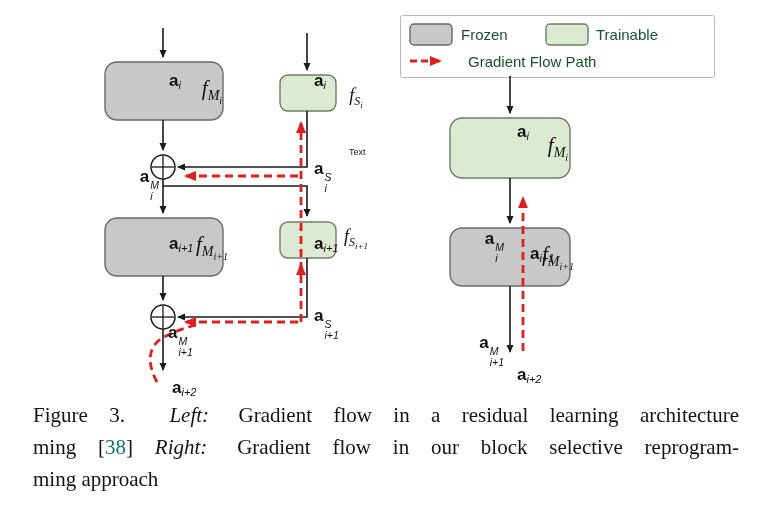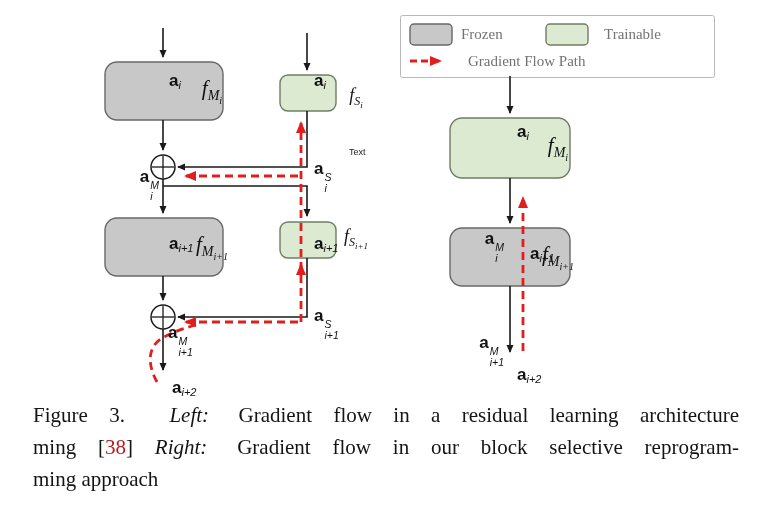--- a/index.html
+++ b/index.html
@@ -21,31 +21,31 @@
   .boxlbl{position:absolute;display:flex;align-items:center;justify-content:center;margin-left:48px;}
   .fvar{font-style:italic;font-size:21px;font-family:"Liberation Serif",serif;}
   .fsub{font-style:italic;font-size:14px;vertical-align:-5px;}
   .fsubsub{font-style:italic;font-size:10px;vertical-align:-9px;}
   .smallbox .fvar{font-size:18px;}
   .smallbox .fsub{font-size:12px;vertical-align:-4px;}
   .smallbox .fsubsub{font-size:9px;vertical-align:-7px;}
 
   .tiny{position:absolute;font-family:"Liberation Sans",sans-serif;font-size:9px;color:#222;margin-left:42px;}
 
-  .leg{position:absolute;font-family:Liberation Serif, serif;font-size:15px;color:#737373;
+  .leg{position:absolute;font-family:Liberation Sans, sans-serif;font-size:15px;color:#14532d;
        line-height:21px;white-space:nowrap;}
 
   
   .caption{position:absolute;left:33px;top:400px;width:706px;
            font-family:"Liberation Serif",serif;font-size:21px;color:#141414;line-height:1.52;}
   .cap-line{text-align:justify;text-align-last:justify;}
   .cap-last{text-align-last:left;}
   .cap-fig{margin-right:23px;}
   .cap-italic{font-style:italic;margin-right:8px;}
-  .ref{color:#b91c1c;}
+  .ref{color:#0f766e;}
 </style>
 </head>
 <body>
 
 <div class="page">
 
   <div class="diagram">
 
     <svg width="769" height="398" viewBox="0 0 769 398">
       <defs>
@@ -99,21 +99,21 @@
 
       <path d="M157 382 C146 362 148 344 166 336 C176 331 185 328 196 325" fill="none" stroke-width="2.8" stroke-dasharray="8 5" stroke="#e11d1d"></path>
       <path d="M298 322 L186 322" fill="none" stroke-width="2.8" stroke-dasharray="8 5" marker-end="url(#red)" stroke="#e11d1d"></path>
       <path d="M301 322 L301 123" fill="none" stroke-width="2.8" stroke-dasharray="8 5" marker-end="url(#red)" stroke="#e11d1d"></path>
       <path d="M301 273 L301 265" fill="none" stroke-width="2.8" marker-end="url(#red)" stroke="#e11d1d"></path>
       <path d="M298 176 L186 176" fill="none" stroke-width="2.8" stroke-dasharray="8 5" marker-end="url(#red)" stroke="#e11d1d"></path>
       <path d="M523 351 L523 198" fill="none" stroke-width="2.8" stroke-dasharray="8 5" marker-end="url(#red)" stroke="#e11d1d"></path>
     </svg>
 
     <div class="leg" style="left:461px;top:24px;">Frozen</div>
-    <div class="leg" style="left:596px;top:24px;margin-left:8px;">Trainable</div>
+    <div class="leg" style="left:596px;top:24px;">Trainable</div>
     <div class="leg" style="left:468px;top:51px;">Gradient Flow Path</div>
 
     <div class="lbl" style="left:169px;top:31px;">
       <span class="mvec">a</span><span class="msub">i</span>
     </div>
 
     <div class="boxlbl" style="left:105px;top:62px;width:118px;height:58px;">
       <span><span class="fvar">f</span><span class="fsub">M</span><span class="fsubsub">i</span></span>
     </div>
 

